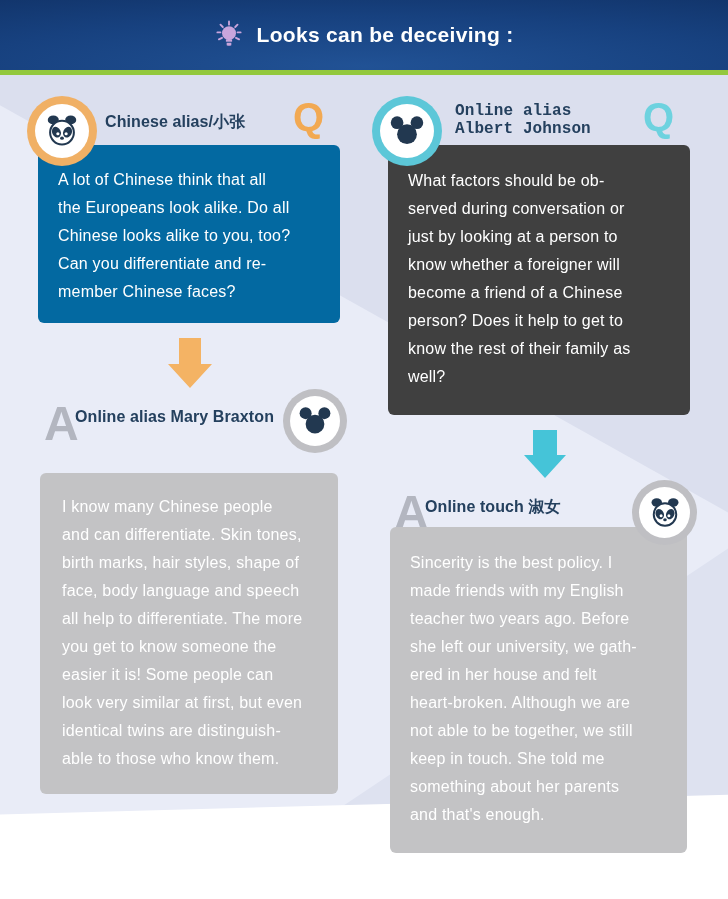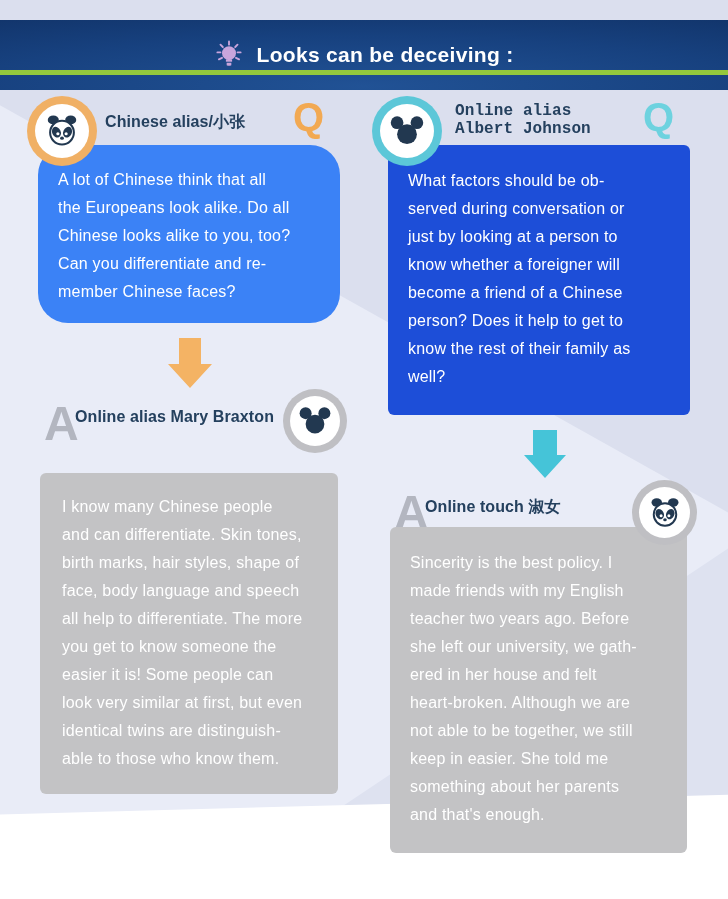--- a/index.html
+++ b/index.html
@@ -11,21 +11,21 @@
   
   .bg{position:absolute;inset:0;}
   .bg-light{background:#E9ECF7;clip-path:polygon(0 11.7%,100% 57%,100% 100%,0 100%);z-index:0;}
   .bg-mid{background:#DEE2F0;clip-path:polygon(28% 100%,100% 61%,100% 100%);z-index:0;}
   .bg-white{background:#FFFFFF;clip-path:polygon(0 90.6%,100% 88.4%,100% 100%,0 100%);z-index:1;}
 
   
   .topbar{
     position:absolute;left:0;top:0;width:728px;height:70px;z-index:5;
     background:radial-gradient(ellipse 120% 160% at 50% 95%, #215295 0%, #17417F 45%, #0D2A5A 100%);
-    display:flex;align-items:center;justify-content:center;gap:14px;margin-top:20px;
+    display:flex;align-items:center;justify-content:center;gap:14px;
   }
   .topbar .title{
     margin:0;color:#FFFFFF;font-size:21px;font-weight:bold;letter-spacing:.3px;
   }
   .stripe{position:absolute;left:0;top:70px;width:728px;height:5px;background:#93C83D;z-index:5;}
 
   
   .avatar{position:absolute;border-radius:50%;display:flex;align-items:center;justify-content:center;z-index:4;}
   .avatar .inner{background:#FFFFFF;border-radius:50%;display:flex;align-items:center;justify-content:center;}
   .ring-orange{background:#F0B065;}
@@ -40,22 +40,22 @@
 
   
   .marker{position:absolute;font-weight:bold;line-height:1;z-index:1;}
   .marker-q{font-size:40px;z-index:4;}
   .q-orange{color:#F2A952;}
   .q-teal{color:#6DD2DF;}
   .marker-a{font-size:48px;color:#B3B6C0;}
 
   
   .card{position:absolute;border-radius:6px;z-index:2;box-sizing:border-box;}
-  .card-orange{background:#3b82f6;border-radius:30px;}
-  .card-teal{background:#1d4ed8;}
+  .card-orange{background:#0369a1;}
+  .card-teal{background:#404040;}
   .card-gray{background:#C3C3C5;}
   .card-text{
     color:#FFFFFF;font-size:16px;line-height:28px;letter-spacing:.2px;
     white-space:pre-line;
   }
   .pad-q1{padding:21px 16px 0 20px;}
   .pad-q2{padding:22px 14px 0 20px;}
   .pad-a1{padding:20px 12px 0 22px;}
   .pad-a2{padding:22px 14px 0 20px;}
 
@@ -200,18 +200,18 @@
     </span>
   </div>
   <div class="card card-gray pad-a2" style="left:390px;top:527px;width:297px;height:326px;">
     <div class="card-text">Sincerity is the best policy. I
 made friends with my English
 teacher two years ago. Before
 she left our university, we gath-
 ered in her house and felt
 heart-broken. Although we are
 not able to be together, we still
-keep in easier. She told me
+keep in touch. She told me
 something about her parents
 and that's enough.</div>
   </div>
 
 </div>
 
 </body></html>

